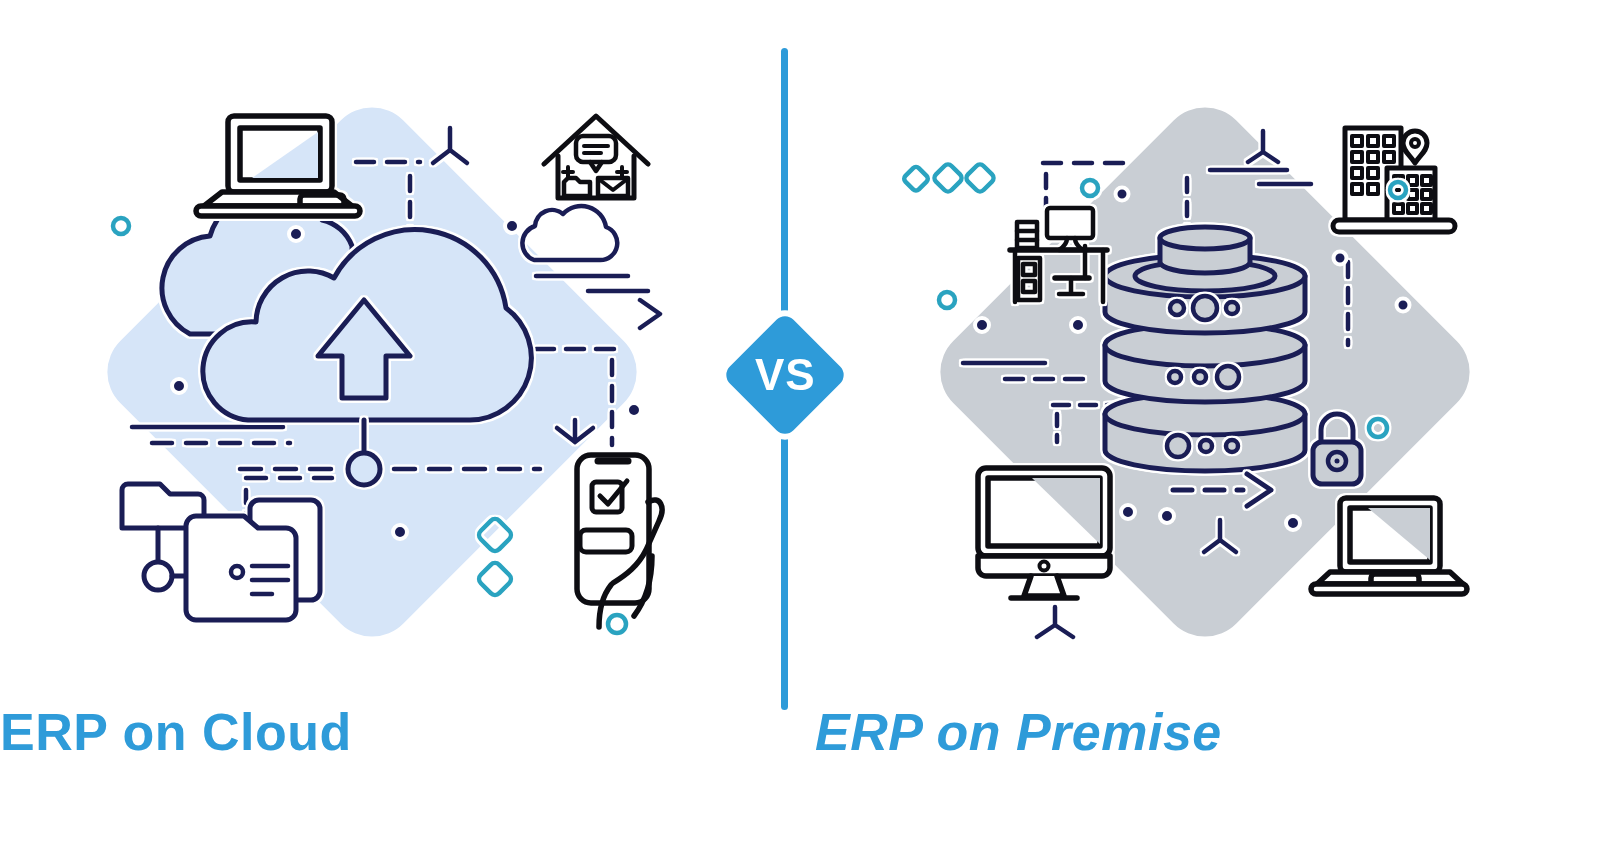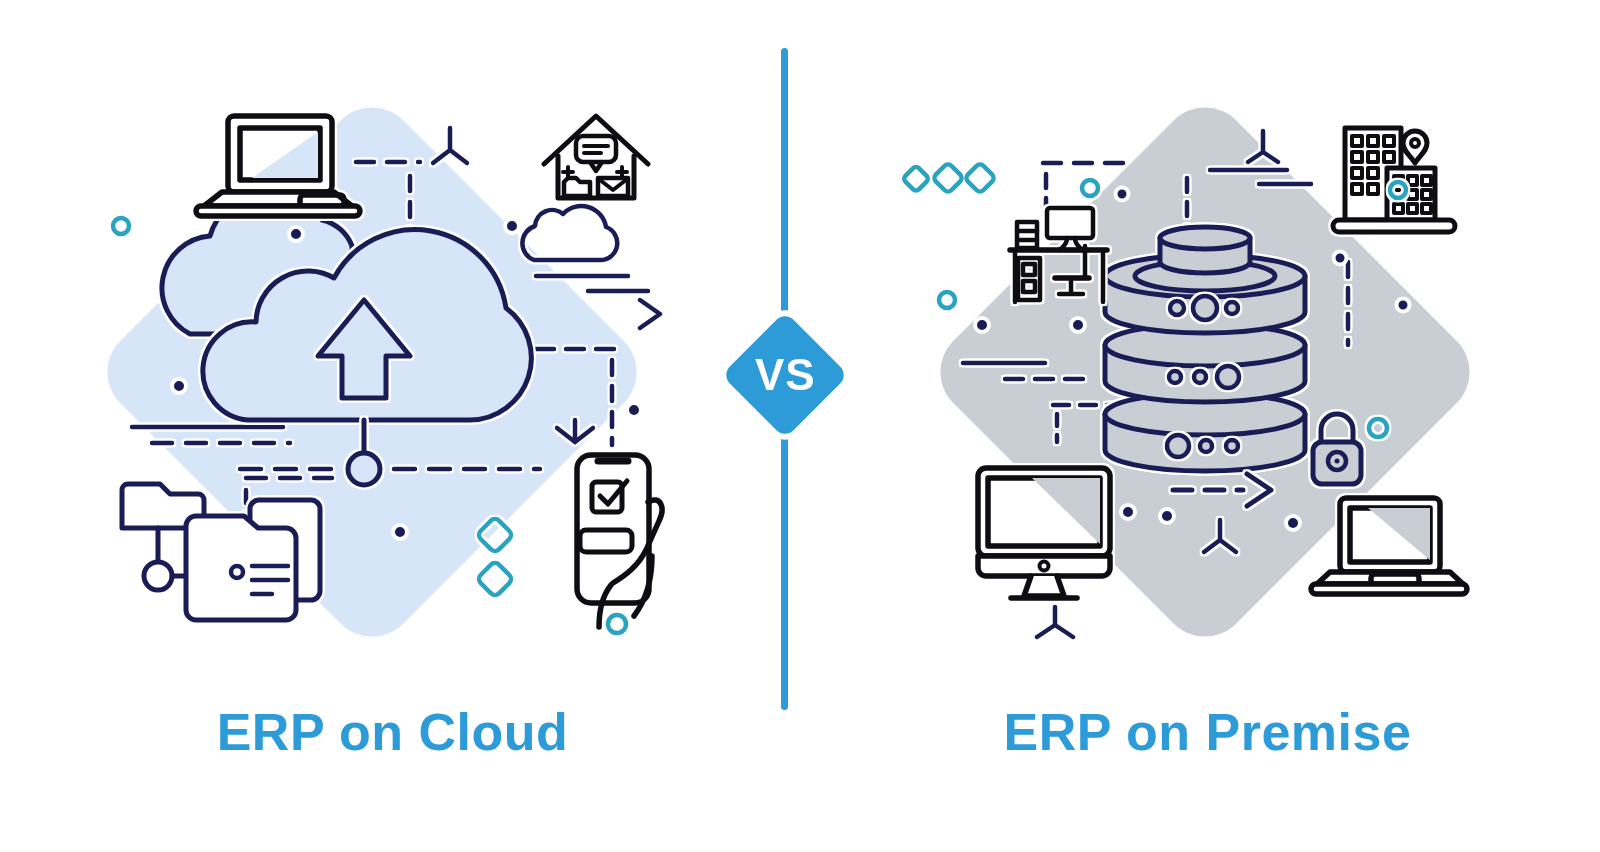--- a/index.html
+++ b/index.html
@@ -3,23 +3,23 @@
 <meta charset="utf-8">
 <style>
   :root{
     --accent:#2E9BD9; --navy:#1A1D55; --ink:#0D0D12; --teal:#2AA3C0;
     --cloud-bg:#D6E5F8; --premise-bg:#C9CED4; --white:#FFFFFF; --background:#FFFFFF;
   }
   *{margin:0;padding:0;box-sizing:border-box;}
   html,body{width:1600px;height:852px;overflow:hidden;}
   body{background:var(--background);font-family:"Liberation Sans",sans-serif;position:relative;}
   .panel{position:absolute;top:0;width:785px;height:852px;}
-  .panel.left{left:0;} .panel.right{left:815px;}
+  .panel.left{left:0;} .panel.right{left:815px;font-style:italic;}
   .art{position:absolute;left:0;top:0;width:785px;height:680px;}
-  .caption{position:absolute;top:702px;left:0;width:785px;text-align:center;
+  .caption{position:absolute;top:702px;left:0;width:785px;
            font-size:52px;font-weight:bold;color:var(--accent);letter-spacing:0.5px;}
   .divider{position:absolute;left:781px;top:48px;width:7px;height:662px;
            background:var(--accent);border-radius:4px;}
   .vs-diamond{position:absolute;left:740px;top:330px;width:90px;height:90px;
               background:var(--accent);border-radius:12px;transform:rotate(45deg);
               box-shadow:0 0 0 6px var(--white);display:flex;align-items:center;justify-content:center;}
   .vs-text{transform:rotate(-45deg);color:var(--white);font-size:44px;font-weight:bold;letter-spacing:1px;}
   
   .halo{filter:drop-shadow(2px 0 0 #fff) drop-shadow(-2px 0 0 #fff)
                drop-shadow(0 2px 0 #fff) drop-shadow(0 -2px 0 #fff);}

